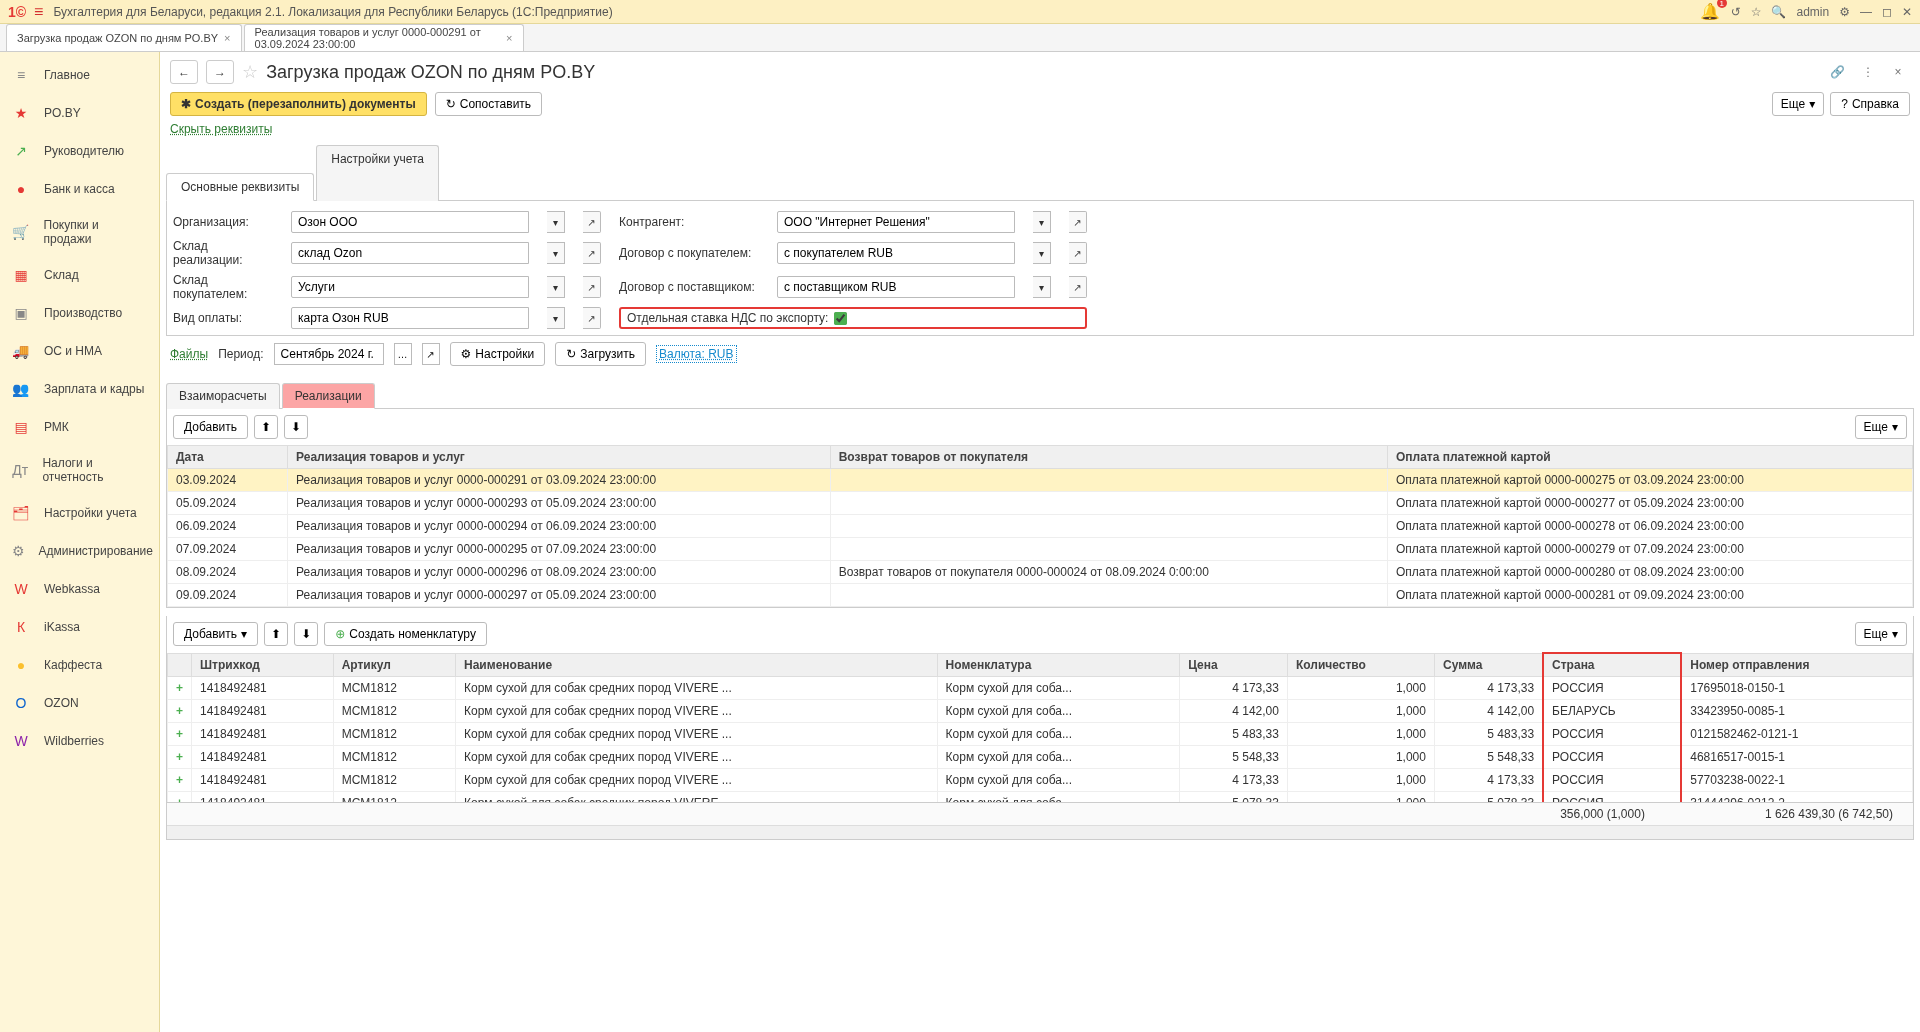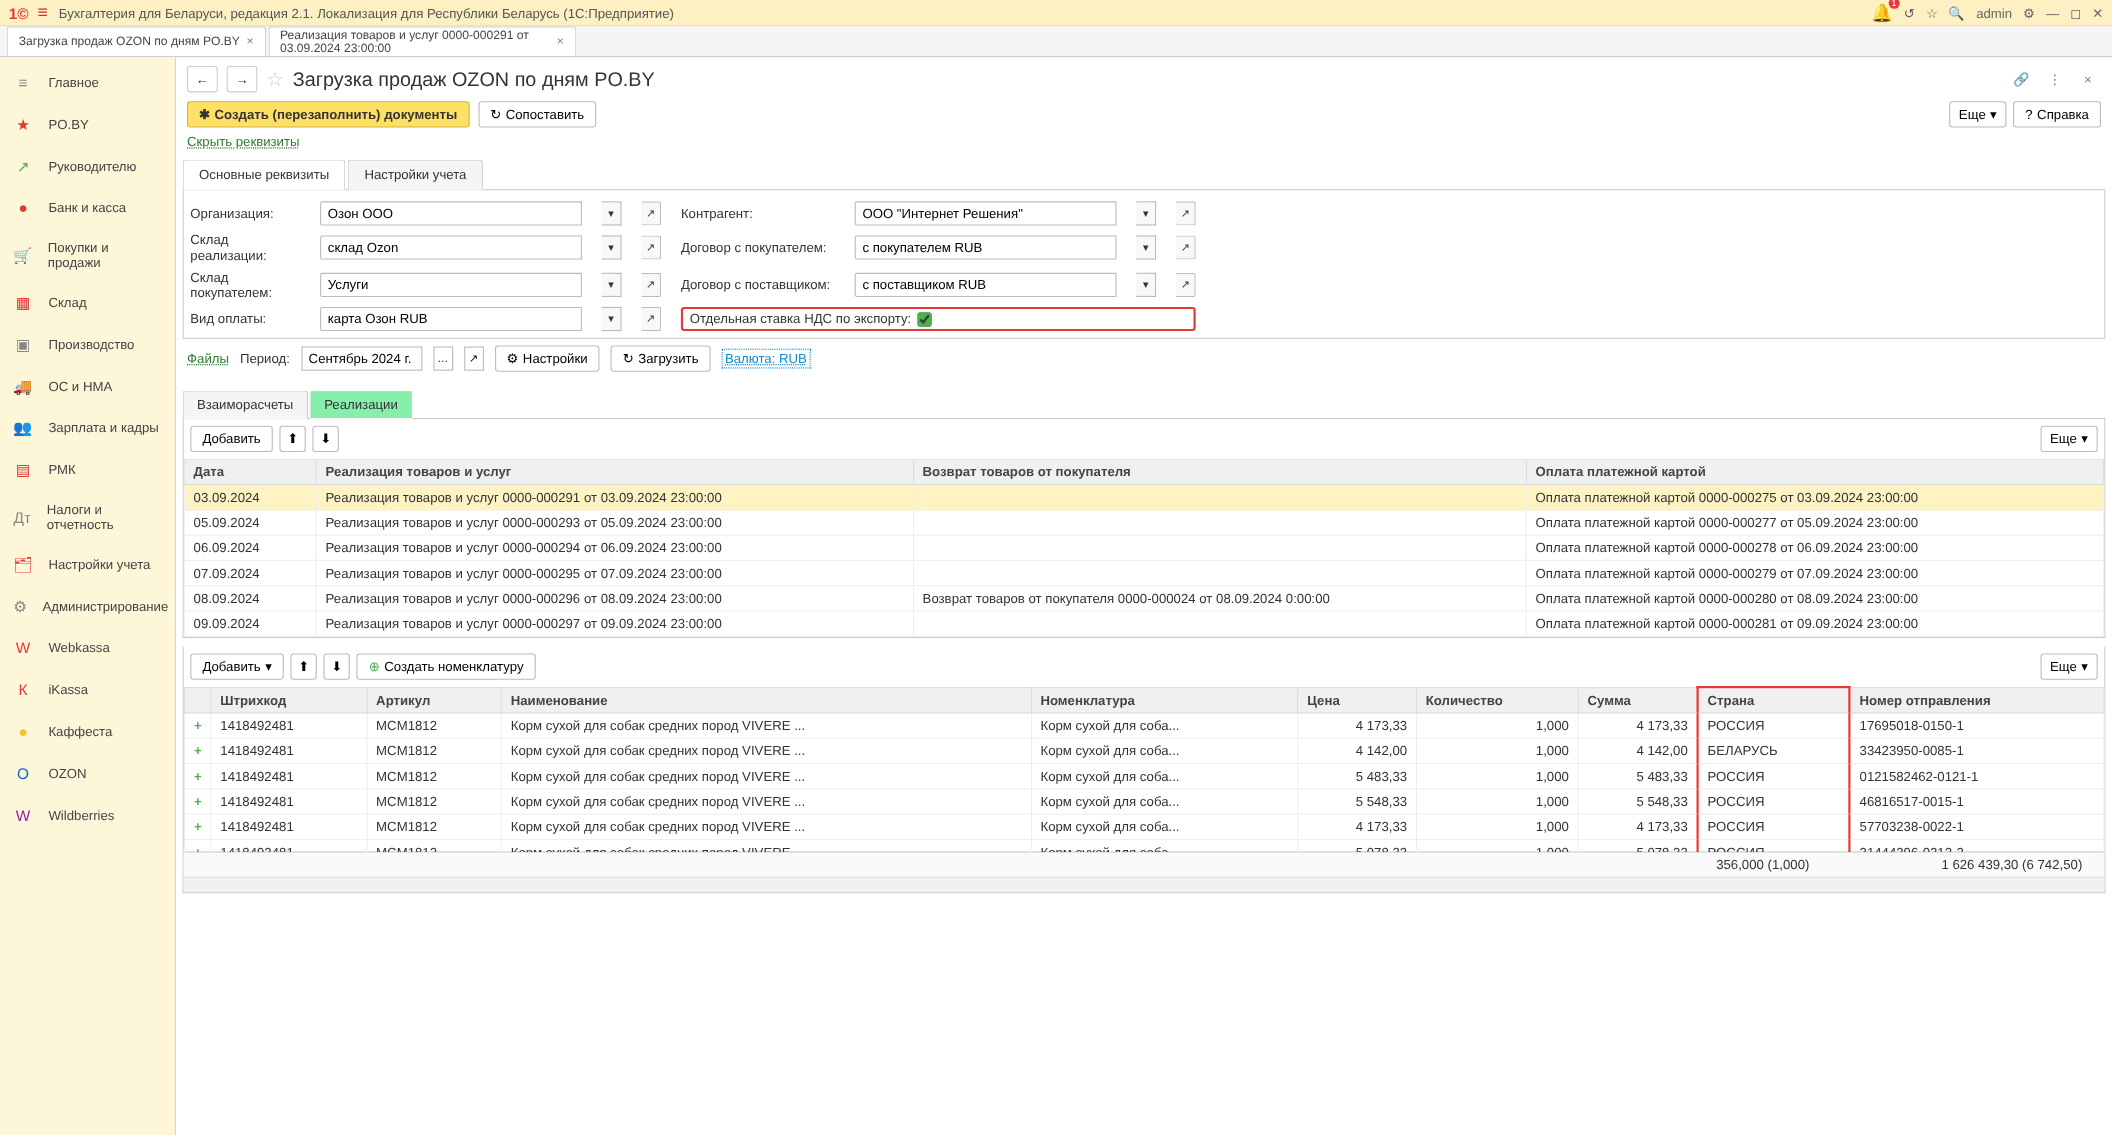--- a/index.html
+++ b/index.html
@@ -40,41 +40,41 @@
 .toolbar { display: flex; align-items: center; gap: 8px; padding: 4px; }
 .btn { border: 1px solid #bbb; background: #fff; padding: 4px 10px; border-radius: 3px; font-size: 12px; cursor: pointer; display: inline-flex; align-items: center; gap: 4px; }
 .btn-primary { background: #ffe066; border-color: #d4b442; font-weight: bold; color: #333; }
 .btn-more { padding: 4px 8px; }
 .link { color: #168acd; text-decoration: underline dotted; cursor: pointer; font-size: 12px; }
 .link-green { color: #2e7d32; }
 
 
 .tabs { display: flex; border-bottom: 1px solid #ccc; margin-top: 6px; }
 .tabs .t { padding: 6px 14px; border: 1px solid #ccc; border-bottom: none; background: #f5f5f5; font-size: 12px; cursor: pointer; border-radius: 3px 3px 0 0; margin-right: 2px; position: relative; top: 1px; }
-.tabs .t.active { background: #fff; border-bottom: 1px solid #fff; }
+.tabs .t.active { background: #fff; border-bottom: 1px solid #fff; margin-top: 28px; }
 
 
 .formgrid { padding: 10px 6px 6px; display: grid; grid-template-columns: 100px 310px 140px 310px; gap: 6px 18px; align-items: center; border: 1px solid #ccc; border-top: none; }
 .formgrid label { font-size: 12px; color: #333; }
 .combo { display: flex; gap: 18px; }
 .combo input { flex: 1; border: 1px solid #bbb; padding: 3px 6px; font-size: 12px; border-radius: 2px 0 0 2px; }
 .combo .dd, .combo .open { width: 18px; border: 1px solid #bbb; border-left: none; display: flex; align-items: center; justify-content: center; background: #f8f8f8; cursor: pointer; font-size: 10px; }
 .combo .open { border-radius: 0 2px 2px 0; }
 .chkrow { display: flex; align-items: center; gap: 6px; border: 2px solid #e53935; padding: 2px 6px; border-radius: 3px; }
 .chkrow input { accent-color: #4caf50; }
 
 
 .periodrow { display: flex; align-items: center; gap: 10px; padding: 6px 4px; }
 .period-input { border: 1px solid #bbb; padding: 3px 6px; width: 110px; font-size: 12px; }
 .smallbtn { border:1px solid #bbb; background:#fff; width:18px; height:22px; font-size:10px; cursor:pointer; }
 
 
 .innertabs { display: flex; margin-top: 10px; border-bottom: 1px solid #ccc; }
 .innertabs .t { padding: 5px 12px; border: 1px solid #ccc; border-bottom: none; background: #f5f5f5; font-size: 12px; cursor: pointer; border-radius: 3px 3px 0 0; margin-right: 2px; position: relative; top: 1px; }
-.innertabs .t.active { background: #86efac; border-bottom: 1px solid #fff; }
+.innertabs .t.active { background: #fca5a5; border-bottom: 1px solid #fff; }
 
 
 .tblwrap { border: 1px solid #ccc; border-top: none; display: flex; flex-direction: column; }
 .tblbar { display: flex; align-items: center; gap: 6px; padding: 6px; }
 .tbl { width: 100%; border-collapse: collapse; font-size: 12px; }
 .tbl th { background: #f0f0f0; text-align: left; padding: 4px 8px; border: 1px solid #ddd; font-weight: bold; color: #444; }
 .tbl td { padding: 4px 8px; border: 1px solid #eee; }
 .tbl tr.sel { background: #fff3c4; }
 .scroll1 { max-height: 175px; overflow-y: auto; }
 .scroll2 { max-height: 150px; overflow-y: auto; overflow-x: auto; }
@@ -337,21 +337,21 @@
                 <td>Оплата платежной картой 0000-000279 от 07.09.2024 23:00:00</td>
               </tr>
               <tr>
                 <td style="width:120px">08.09.2024</td>
                 <td>Реализация товаров и услуг 0000-000296 от 08.09.2024 23:00:00</td>
                 <td>Возврат товаров от покупателя 0000-000024 от 08.09.2024 0:00:00</td>
                 <td>Оплата платежной картой 0000-000280 от 08.09.2024 23:00:00</td>
               </tr>
               <tr>
                 <td style="width:120px">09.09.2024</td>
-                <td>Реализация товаров и услуг 0000-000297 от 09.09.2024 23:00:00</td>
+                <td>Реализация товаров и услуг 0000-000297 от 05.09.2024 23:00:00</td>
                 <td></td>
                 <td>Оплата платежной картой 0000-000281 от 09.09.2024 23:00:00</td>
               </tr>
             </tbody>
         </table>
       </div>
     </div>
 
     <div class="tblwrap" style="margin-top:8px;">
       <div class="tblbar">

